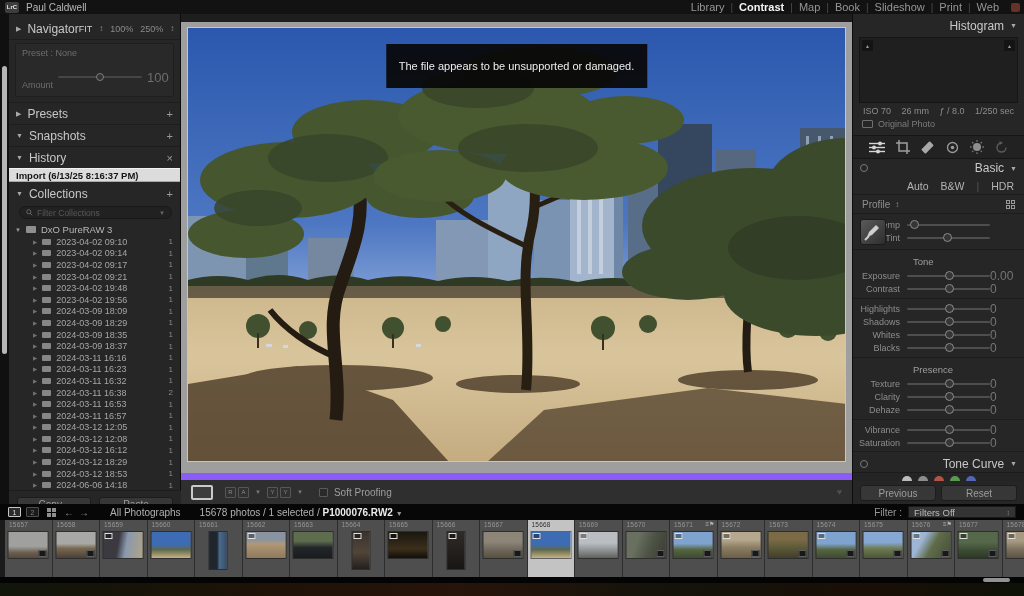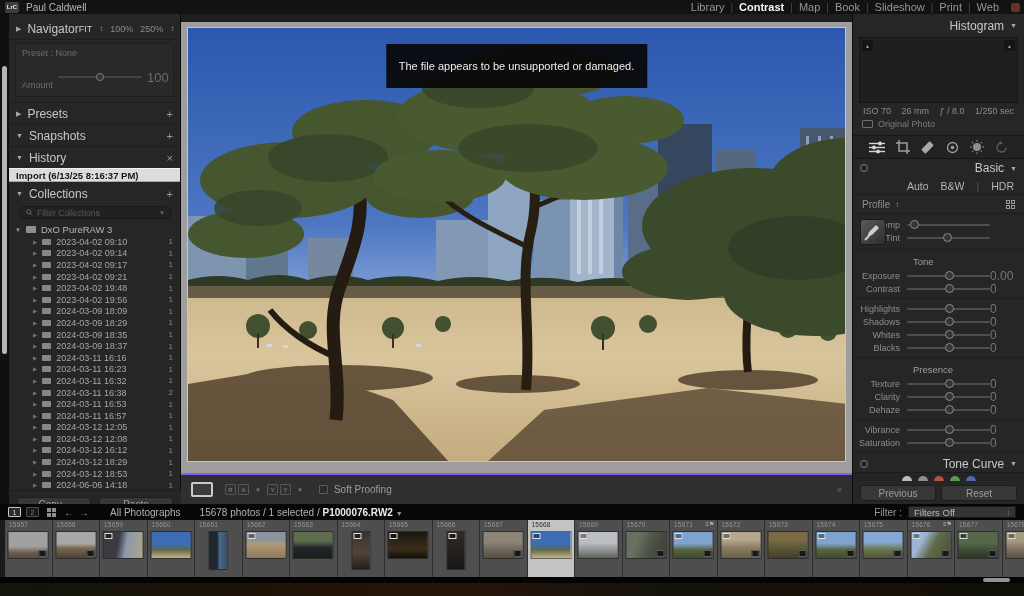--- a/index.html
+++ b/index.html
@@ -65,21 +65,21 @@
   .lbtns .btn{width:74px;}
 
   
   .canvas{position:absolute;left:181px;top:14px;width:671px;height:459px;background:#9e9e9e;}
   .canvas .gap{position:absolute;left:0;top:0;width:100%;height:8px;background:#1e1e1e;}
   .photo{position:absolute;left:6px;top:13px;width:659px;height:435px;border:1px solid #c6c6c6;background:#4a74b8;overflow:hidden;}
   .photo svg{display:block;}
   .msgpill{position:absolute;left:50%;top:30px;transform:translateX(-50%);background:rgba(8,8,8,.94);border-radius:0;padding:16px 13px;font-size:11px;color:#ededed;white-space:nowrap;z-index:5;}
 
   
-  .toolbar{position:absolute;left:181px;top:473px;width:671px;height:31px;background:#2f2f2f;border-top:2px solid #8b5cf6;display:flex;align-items:center;gap:6px;padding:0 10px;}
+  .toolbar{position:absolute;left:181px;top:473px;width:671px;height:31px;background:#2f2f2f;border-top:7px solid #8b5cf6;display:flex;align-items:center;gap:6px;padding:0 10px;}
   .loupebtn{width:22px;height:15px;border:2px solid #cacaca;border-radius:2px;background:#3c3c3c;}
   .minibox{width:11px;height:11px;border:1px solid #565656;border-radius:1px;color:#8a8a8a;font-size:6px;display:flex;align-items:center;justify-content:center;background:#313131;}
   .ddw{font-size:6px;color:#777;}
   .cbx{width:9px;height:9px;border:1px solid #5a5a5a;background:#2a2a2a;border-radius:1px;margin-left:10px;}
   .sproof{font-size:10px;color:#9e9e9e;}
   .tb-heart{margin-left:auto;color:#4e4e4e;font-size:9px;}
 
   
   .histbox{margin:2px 6px 0 6px;height:66px;background:#1f1f1f;border:1px solid #151515;position:relative;}
   .clipsq{position:absolute;top:2px;width:11px;height:11px;background:#141414;display:flex;align-items:center;justify-content:center;color:#9a9a9a;font-size:5px;}

